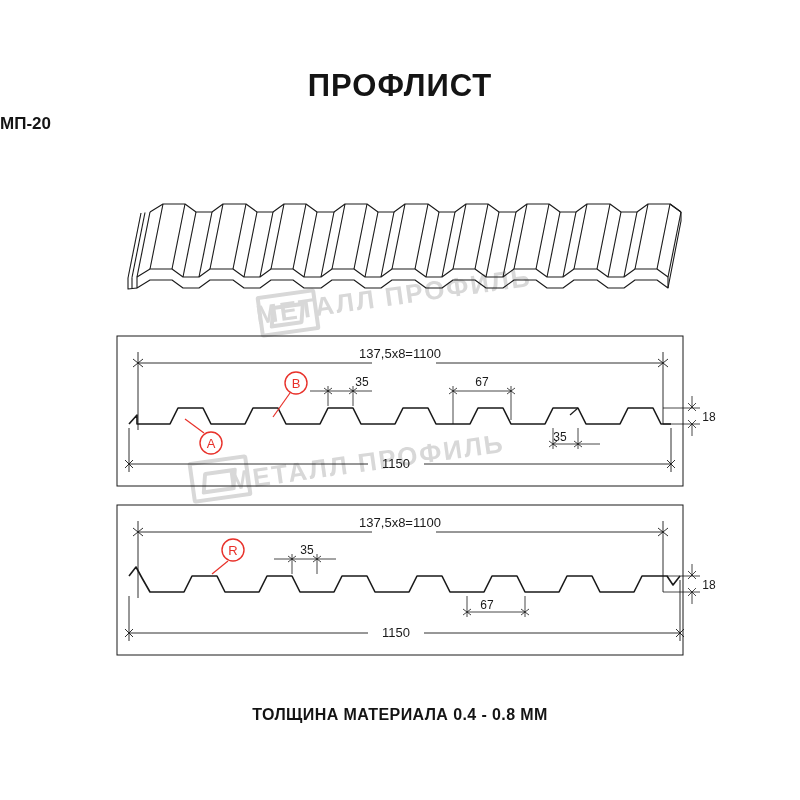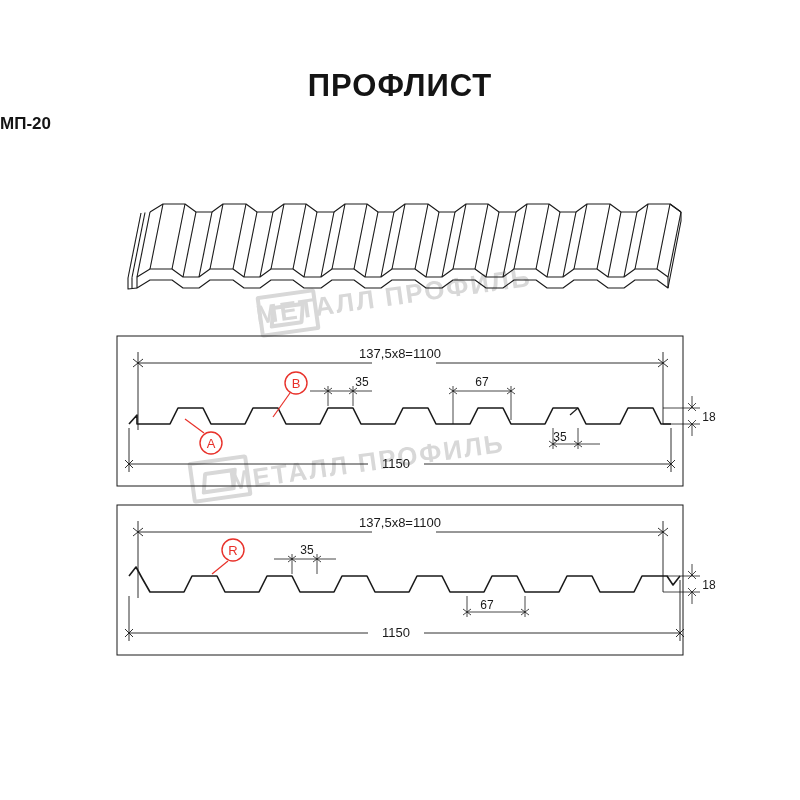--- a/index.html
+++ b/index.html
@@ -309,14 +309,15 @@
       </g>
       <text x="396" y="637" font-size="13" fill="#1a1a1a" text-anchor="middle" stroke="none">1150</text>
 
       <circle cx="233" cy="550" r="11" stroke="#e8312a" stroke-width="1.4" fill="#ffffff"></circle>
       <text x="233" y="555" font-size="13" fill="#e8312a" text-anchor="middle" stroke="none">R</text>
       <path d="M228,561 L212,574" stroke="#e8312a" stroke-width="1.2"></path>
     </g>
 
   </svg>
 
+  <div class="footer">ТОЛЩИНА МАТЕРИАЛА 0.4 - 0.8 ММ</div>
 
 </div>
 
 </body></html>

